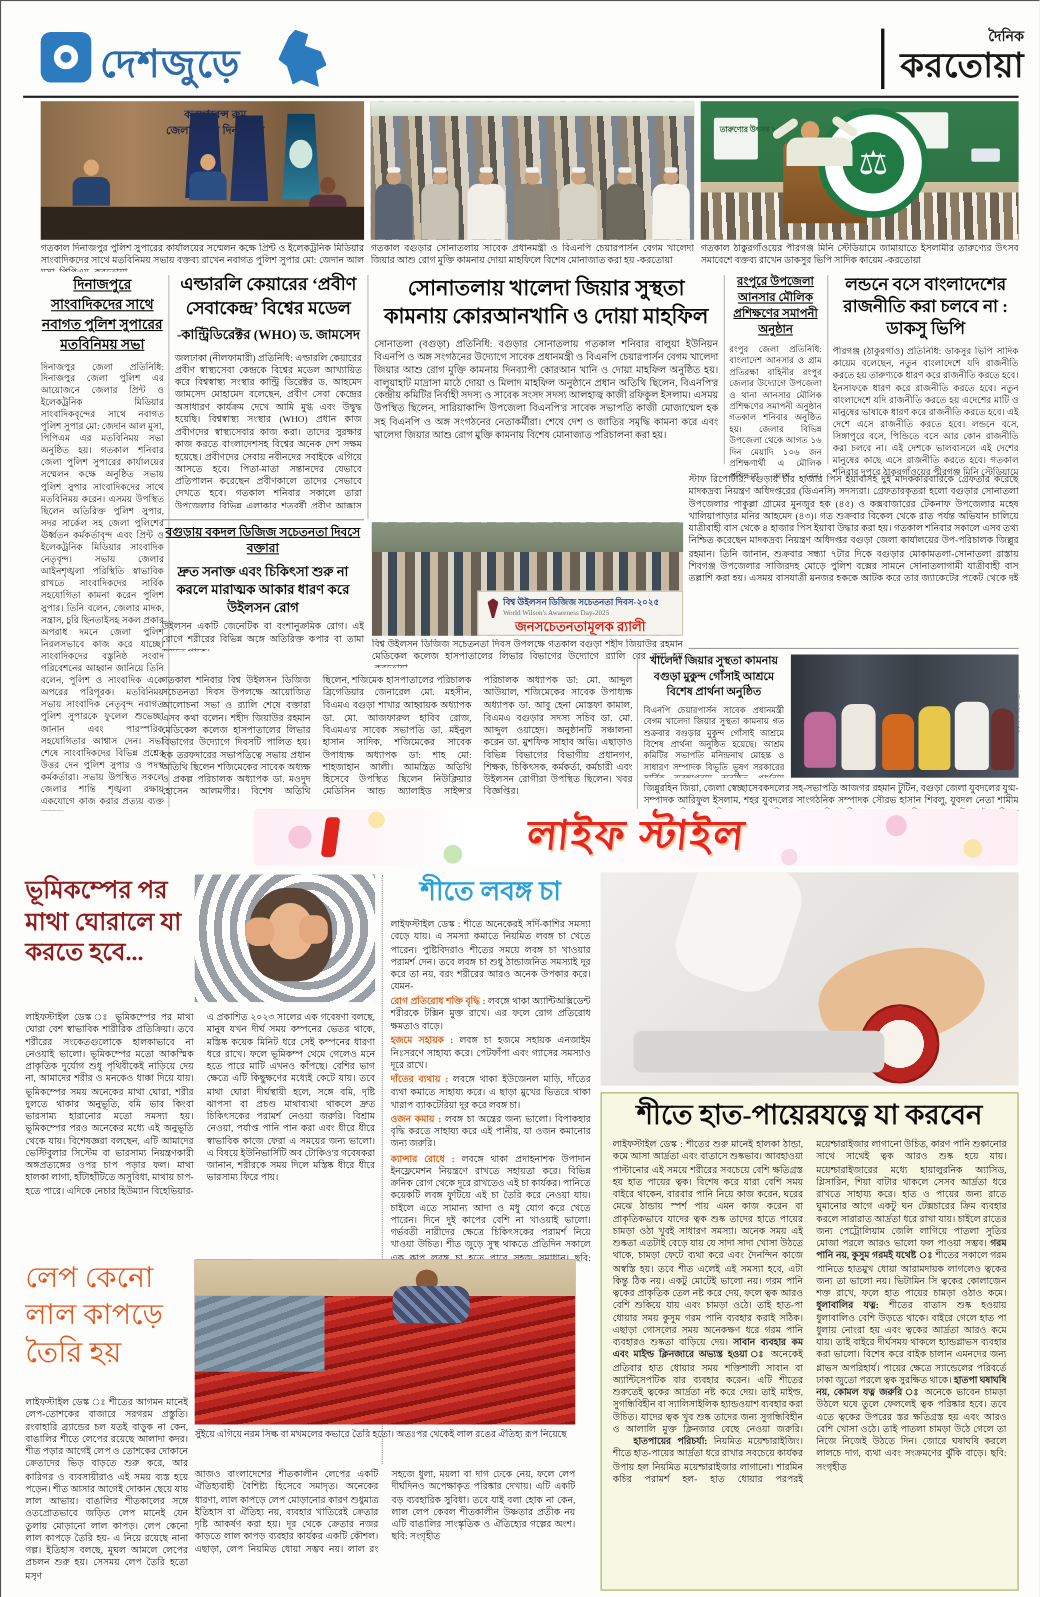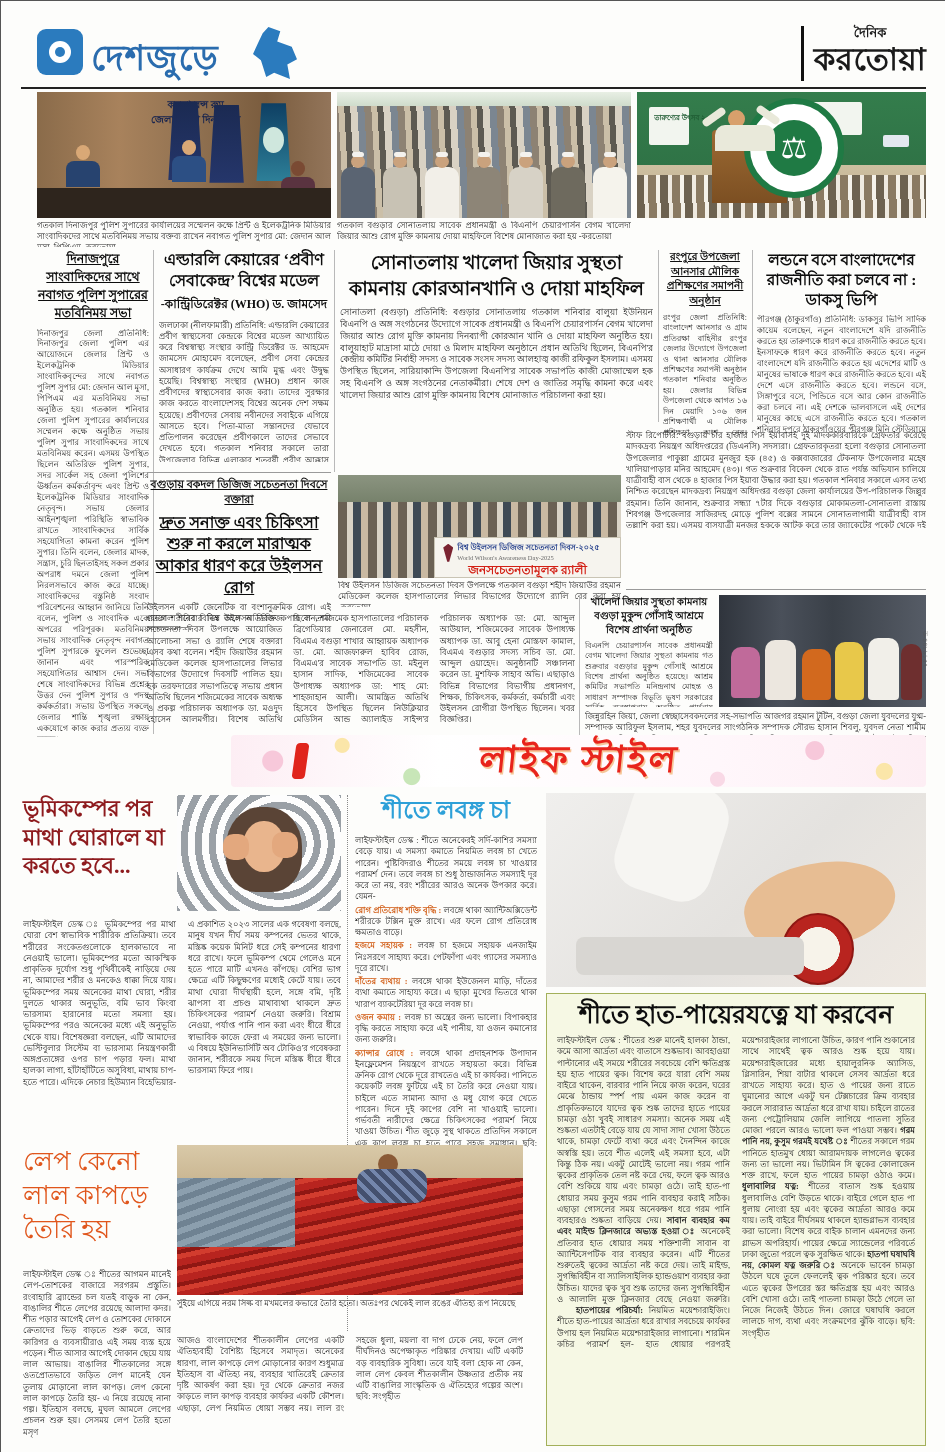--- a/index.html
+++ b/index.html
@@ -92,21 +92,21 @@
 
   <div class="abs emblem" style="left:36px;top:28px;width:46px;height:46px;">
     <span class="ring">
         <span class="dot"></span>
       </span>
   </div>
   <div class="abs" style="left:90px;top:30px;font-size:35px;font-weight:900;color:#2a6cae;letter-spacing:1px;">দেশজুড়ে</div>
   <div class="abs map" style="left:252px;top:26px;width:44px;height:52px;"></div>
 
   <div class="abs" style="left:800px;top:25px;width:3px;height:55px;background:#111;"></div>
-  <div class="abs" style="left:808px;top:22px;width:122px;text-align:center;">
+  <div class="abs" style="left:808px;top:22px;width:122px;text-align:right;">
     <div style="font-size:13px;font-weight:bold;">দৈনিক</div>
     <div style="font-size:31px;font-weight:900;letter-spacing:.5px;line-height:1.05;">করতোয়া</div>
   </div>
   <div class="hsep" style="left:20px;top:86px;width:905px;height:2px;background:#222;"></div>
 
   <div class="photo ph-conf" style="left:36px;top:91px;width:294px;height:126px;">
     <div class="sign">
       <div>কনফারেন্স রুম</div>
       <div>জেলা পুলিশ দিনাজপুর</div>
     </div>
@@ -155,20 +155,21 @@
       </div>
     <div class="speaker-head"></div>
     <div class="speaker-body"></div>
     <div class="arm" style="left:22%;top:17%;transform:rotate(-35deg);"></div>
     <div class="arm" style="left:41%;top:15%;transform:rotate(35deg);"></div>
     <div class="flagr"></div>
   </div>
 
   <div class="cap abs" style="left:36px;top:220px;width:294px;height:26px;">গতকাল দিনাজপুর পুলিশ সুপারের কার্যালয়ের সম্মেলন কক্ষে প্রিন্ট ও ইলেকট্রনিক মিডিয়ার সাংবাদিকদের সাথে মতবিনিময় সভায় বক্তব্য রাখেন নবাগত পুলিশ সুপার মো: জেদান আল মুসা, পিপিএম   -করতোয়া</div>
   <div class="cap abs" style="left:336px;top:220px;width:294px;height:26px;">গতকাল বগুড়ার সোনাতলায় সাবেক প্রধানমন্ত্রী ও বিএনপি চেয়ারপার্সন বেগম খালেদা জিয়ার আশু রোগ মুক্তি কামনায় দোয়া মাহফিলে বিশেষ মোনাজাত করা হয়   -করতোয়া</div>
+  <div class="cap abs" style="left:636px;top:220px;width:289px;height:26px;">গতকাল ঠাকুরগাঁওয়ের পীরগঞ্জ মিনি স্টেডিয়ামে জামায়াতে ইসলামীর তারুণ্যের উৎসব সমাবেশে বক্তব্য রাখেন ডাকসুর ভিপি সাদিক কায়েম   -করতোয়া</div>
 
   <div class="vsep" style="left:152px;top:249px;height:484px;"></div>
   <div class="vsep" style="left:333px;top:249px;height:222px;"></div>
   <div class="vsep" style="left:657px;top:249px;height:172px;"></div>
   <div class="vsep" style="left:751px;top:249px;height:172px;"></div>
 
   <div class="abs" style="left:36px;top:249px;width:112px;">
     <div class="hl" style="font-size:12.5px;line-height:1.45;text-decoration:underline;">দিনাজপুরে সাংবাদিকদের সাথে নবাগত পুলিশ সুপারের মতবিনিময় সভা</div>
     <div class="body-txt" style="margin-top:6px;font-size:8.2px;height:408px;">দিনাজপুর জেলা প্রতিনিধি: দিনাজপুর জেলা পুলিশ এর আয়োজনে জেলার প্রিন্ট ও ইলেকট্রনিক মিডিয়ার সাংবাদিকবৃন্দের সাথে নবাগত পুলিশ সুপার মো: জেদান আল মুসা, পিপিএম এর মতবিনিময় সভা অনুষ্ঠিত হয়। গতকাল শনিবার জেলা পুলিশ সুপারের কার্যালয়ের সম্মেলন কক্ষে অনুষ্ঠিত সভায় পুলিশ সুপার সাংবাদিকদের সাথে মতবিনিময় করেন। এসময় উপস্থিত ছিলেন অতিরিক্ত পুলিশ সুপার, সদর সার্কেল সহ জেলা পুলিশের ঊর্ধ্বতন কর্মকর্তাবৃন্দ এবং প্রিন্ট ও ইলেকট্রনিক মিডিয়ার সাংবাদিক নেতৃবৃন্দ। সভায় জেলার আইনশৃঙ্খলা পরিস্থিতি স্বাভাবিক রাখতে সাংবাদিকদের সার্বিক সহযোগিতা কামনা করেন পুলিশ সুপার। তিনি বলেন, জেলার মাদক, সন্ত্রাস, চুরি ছিনতাইসহ সকল প্রকার অপরাধ দমনে জেলা পুলিশ নিরলসভাবে কাজ করে যাচ্ছে। সাংবাদিকদের বস্তুনিষ্ঠ সংবাদ পরিবেশনের আহ্বান জানিয়ে তিনি বলেন, পুলিশ ও সাংবাদিক একে অপরের পরিপূরক। মতবিনিময় সভায় সাংবাদিক নেতৃবৃন্দ নবাগত পুলিশ সুপারকে ফুলেল শুভেচ্ছা জানান এবং পারস্পরিক সহযোগিতার আশ্বাস দেন। সভা শেষে সাংবাদিকদের বিভিন্ন প্রশ্নের উত্তর দেন পুলিশ সুপার ও পদস্থ কর্মকর্তারা। সভায় উপস্থিত সকলে জেলার শান্তি শৃঙ্খলা রক্ষায় একযোগে কাজ করার প্রত্যয় ব্যক্ত করেন।</div>
   </div>
@@ -195,21 +196,21 @@
   </div>
 
   <div class="abs" style="left:625px;top:424px;width:300px;">
     <div class="body-txt" style="margin-top:5px;height:98px;">স্টাফ রিপোর্টার: বগুড়ায় চার হাজার পিস ইয়াবাসহ দুই মাদককারবারিকে গ্রেফতার করেছে মাদকদ্রব্য নিয়ন্ত্রণ অধিদপ্তরের (ডিএনসি) সদস্যরা। গ্রেফতারকৃতরা হলো বগুড়ার সোনাতলা উপজেলার পাকুল্লা গ্রামের মুনজুর হক (৪৫) ও কক্সবাজারের টেকনাফ উপজেলার মহেষ খালিয়াপাড়ার মনির আহমেদ (৪৩)। গত শুক্রবার বিকেল থেকে রাত পর্যন্ত অভিযান চালিয়ে যাত্রীবাহী বাস থেকে ৪ হাজার পিস ইয়াবা উদ্ধার করা হয়। গতকাল শনিবার সকালে এসব তথ্য নিশ্চিত করেছেন মাদকদ্রব্য নিয়ন্ত্রণ অধিদপ্তর বগুড়া জেলা কার্যালয়ের উপ-পরিচালক জিল্লুর রহমান। তিনি জানান, শুক্রবার সন্ধ্যা ৭টার দিকে বগুড়ার মোকামতলা-সোনাতলা রাস্তায় শিবগঞ্জ উপজেলার সাজিরদহ মোড়ে পুলিশ বক্সের সামনে সোনাতলাগামী যাত্রীবাহী বাস তল্লাশি করা হয়। এসময় বাসযাত্রী মুনজুর হককে আটক করে তার জ্যাকেটের পকেট থেকে দুই হাজার পিস ইয়াবা উদ্ধার করা হয়। এর আগে শুক্রবার বিকেল ৪টার দিকে ঢাকা-বগুড়া মহাসড়কে শাজাহানপুর উপজেলার বেতগাড়ী এলাকায় বগুড়াগামী যাত্রীবাহী বাস তল্লাশি করে যাত্রী মনির আহমেদকে আটক করা হয়। পরে তার দেহ তল্লাশি করে প্যান্টের পকেটে দুই হাজার পিস ইয়াবা পাওয়া যায়। গ্রেফতারকৃত দুইজনের নামে বগুড়ার শিবগঞ্জ ও শাজাহানপুর থানায় পৃথক দু'টি মামলা দায়ের করা হয়েছে।</div>
   </div>
   <div class="hsep" style="left:625px;top:588px;width:300px;"></div>
 
   <div class="hsep" style="left:146px;top:471px;width:184px;"></div>
   <div class="abs" style="left:146px;top:476px;width:184px;">
     <div class="hl" style="font-size:11px;text-decoration:underline;line-height:1.4;">বগুড়ায় বকদল ডিজিজ সচেতনতা দিবসে বক্তারা</div>
-    <div class="hl" style="font-size:16px;line-height:1.35;margin-top:4px;text-decoration:underline;">দ্রুত সনাক্ত এবং চিকিৎসা শুরু না করলে মারাত্মক আকার ধারণ করে উইলসন রোগ</div>
+    <div class="hl" style="font-size:12px;line-height:1.35;margin-top:4px;">দ্রুত সনাক্ত এবং চিকিৎসা শুরু না করলে মারাত্মক আকার ধারণ করে উইলসন রোগ</div>
     <div class="body-txt" style="margin-top:4px;height:28px;">উইলসন একটি জেনেটিক বা বংশানুক্রমিক রোগ। এই রোগে শরীরের বিভিন্ন অঙ্গে অতিরিক্ত কপার বা তামা জমতে থাকে।</div>
   </div>
 
   <div class="photo ph-wilson" style="left:337px;top:474px;width:283px;height:103px;">
     <div class="banner">
       <div class="ribbon"></div>
       <div class="b1" style="margin-left:16px;">বিশ্ব উইলসন ডিজিজ সচেতনতা দিবস-২০২৫</div>
       <div class="b2" style="margin-left:16px;">World Wilson's Awareness Day-2025</div>
       <div class="b3" style="text-align:center;">জনসচেতনতামূলক র‍্যালী</div>
     </div>

